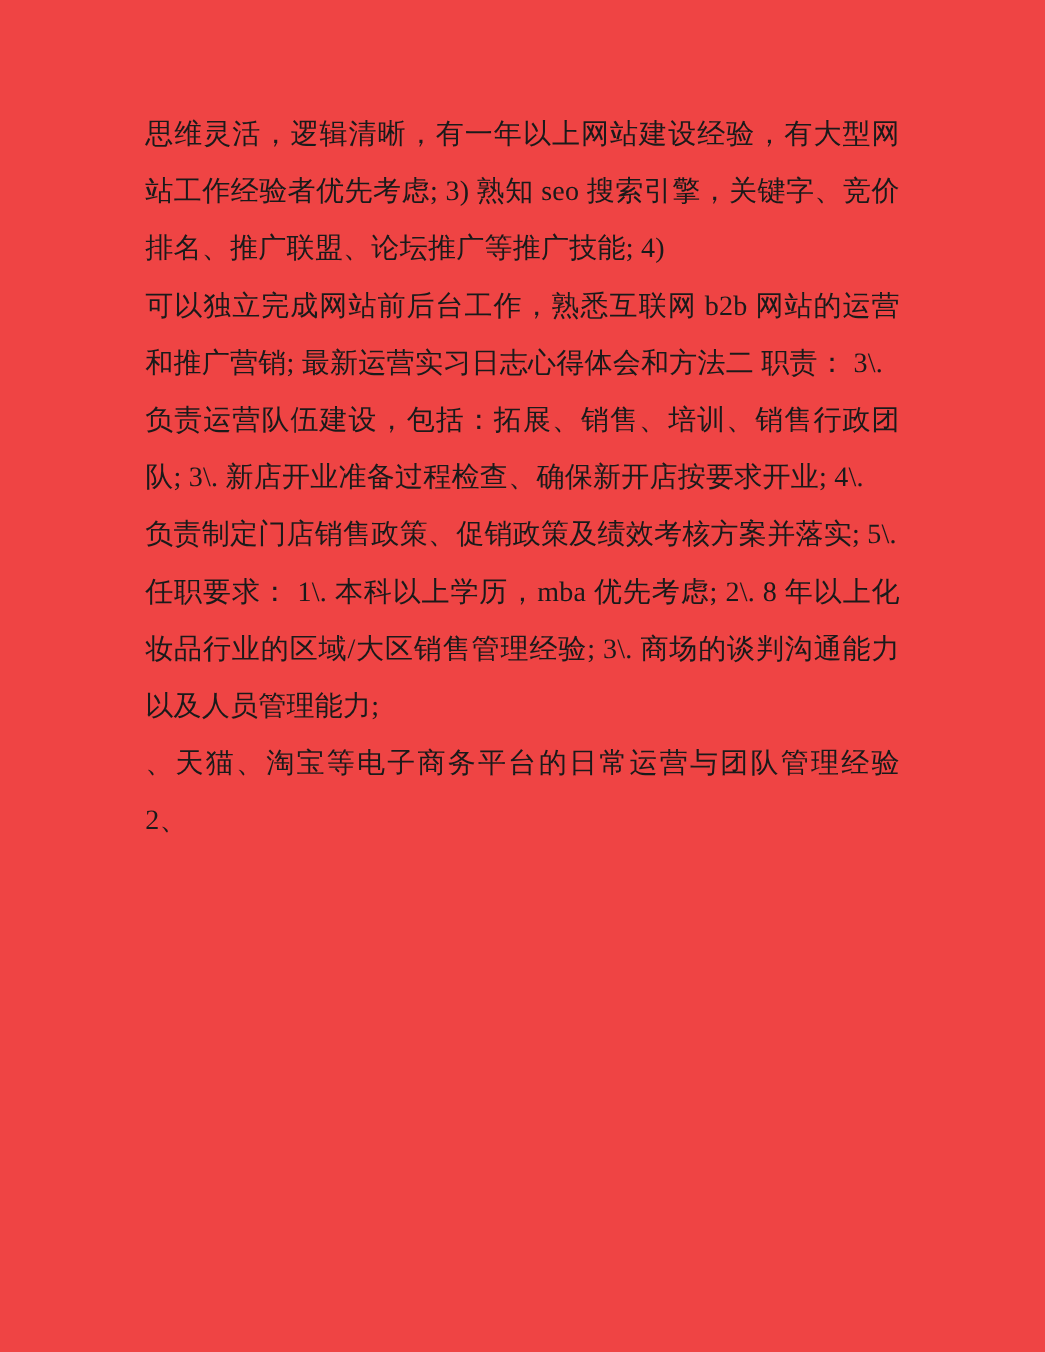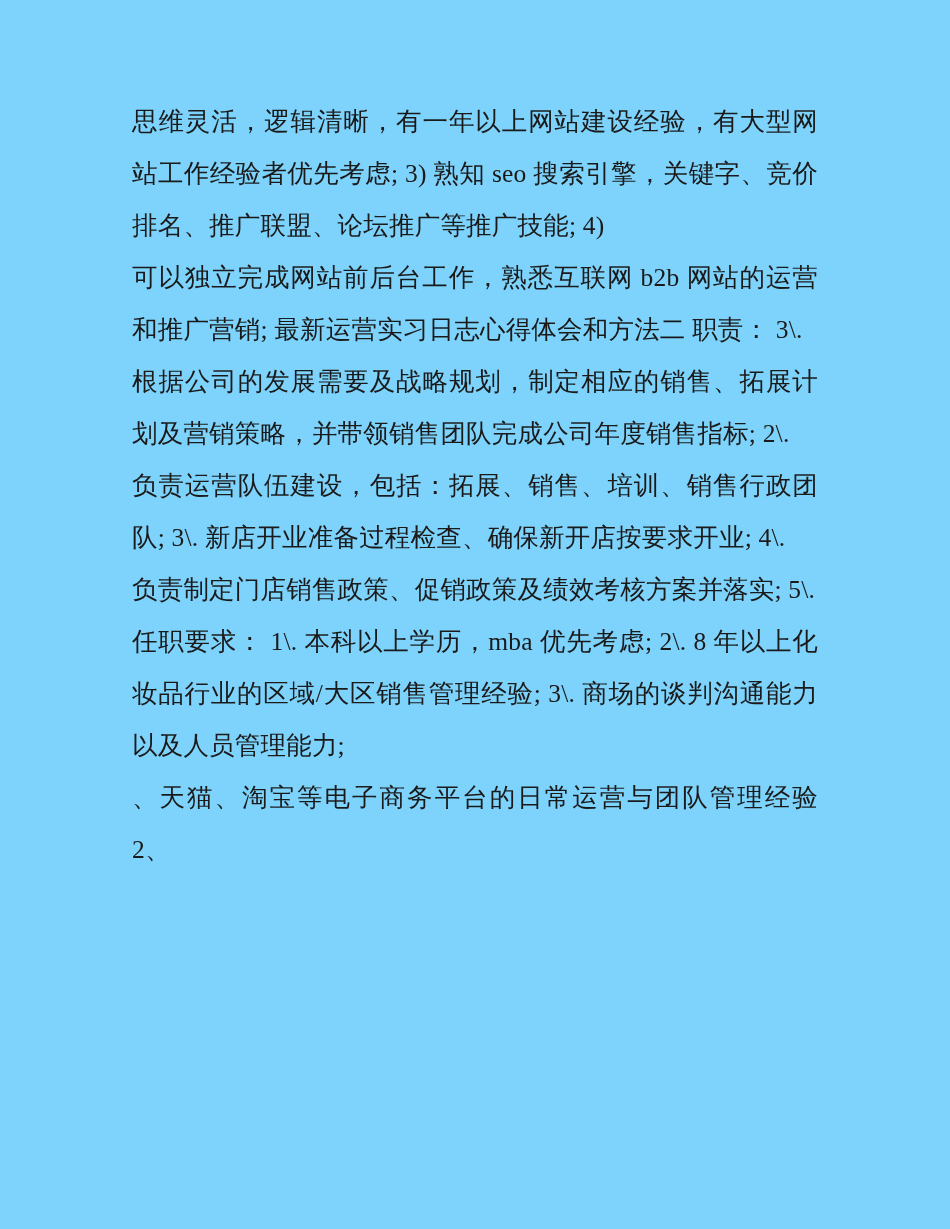--- a/index.html
+++ b/index.html
@@ -12,21 +12,21 @@
     height: 1229px;
     font-family: "Liberation Serif", serif;
     color: #1a1a1a;
     -webkit-font-smoothing: antialiased;
   }
   .page {
     box-sizing: border-box;
     width: 950px;
     height: 1229px;
     padding: 96px 132px 40px 132px;
-    background: #7dd3fc;
+    background: #ef4444;
     position: relative;
     overflow: hidden;
   }
   .doc-body {
     display: block;
   }
   .para {
     font-size: 25.5px;
     line-height: 52px;
     letter-spacing: 0.2px;
@@ -40,19 +40,18 @@
     margin-top: 0px;
   }
 </style>
 </head>
 <body>
 
 <div class="page">
   <div class="doc-body">
     <p class="para">思维灵活，逻辑清晰，有一年以上网站建设经验，有大型网站工作经验者优先考虑; 3) 熟知 seo 搜索引擎，关键字、竞价排名、推广联盟、论坛推广等推广技能; 4)</p>
     <p class="para">可以独立完成网站前后台工作，熟悉互联网 b2b 网站的运营和推广营销; 最新运营实习日志心得体会和方法二 职责： 3\.</p>
-    <p class="para">根据公司的发展需要及战略规划，制定相应的销售、拓展计划及营销策略，并带领销售团队完成公司年度销售指标; 2\.</p>
     <p class="para">负责运营队伍建设，包括：拓展、销售、培训、销售行政团队; 3\. 新店开业准备过程检查、确保新开店按要求开业; 4\.</p>
     <p class="para">负责制定门店销售政策、促销政策及绩效考核方案并落实; 5\.</p>
     <p class="para">任职要求： 1\. 本科以上学历，mba 优先考虑; 2\. 8 年以上化妆品行业的区域/大区销售管理经验; 3\. 商场的谈判沟通能力以及人员管理能力;</p>
     <p class="para">、天猫、淘宝等电子商务平台的日常运营与团队管理经验 2、</p>
   </div>
 </div>
 
 </body></html>

